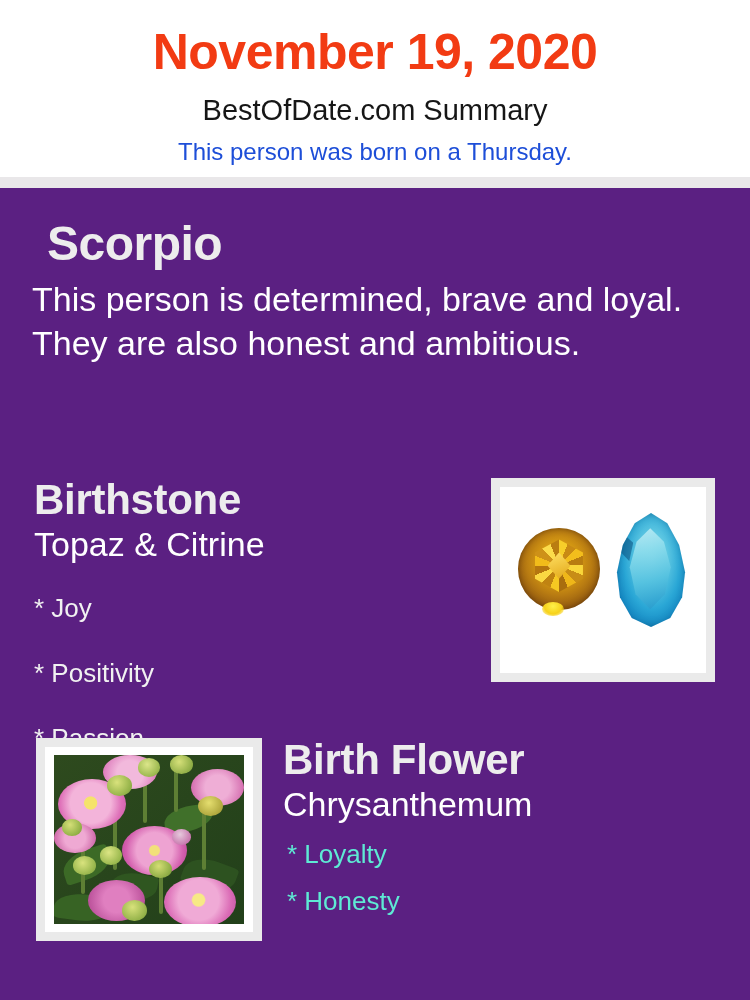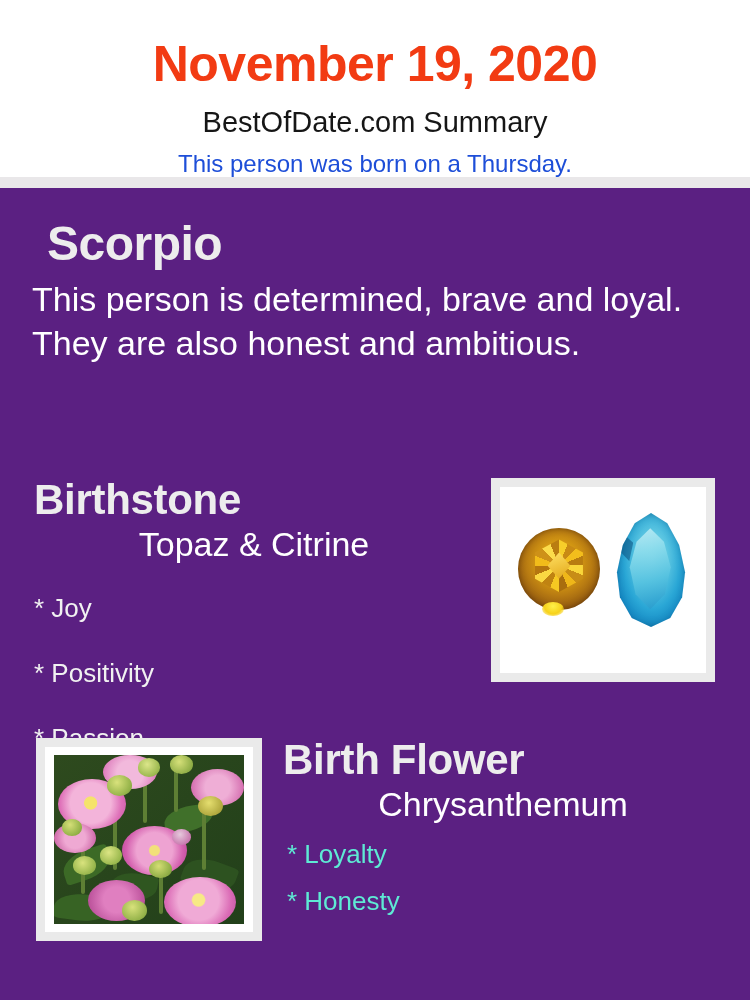--- a/index.html
+++ b/index.html
@@ -13,21 +13,21 @@
     background:#5B2082;
   }
 
   
   .header {
     position:absolute; left:0; top:0; width:750px; height:177px;
     background:#ffffff; text-align:center;
   }
   .header-title {
     font-size:50px; font-weight:bold; color:#F23B13;
-    line-height:1; padding-top:39px; letter-spacing:-0.5px;
+    line-height:1; padding-top:27px; letter-spacing:-0.5px;
   }
   .header-subtitle {
     font-size:29px; color:#161616; line-height:1;
     padding-top:19px; font-weight:normal;
   }
   .header-note {
     font-size:24px; color:#1d4ed8; line-height:1;
     padding-top:15px; font-weight:normal;
   }
   .header-rule {
@@ -47,21 +47,21 @@
   }
 
   
   .stone-block { position:absolute; left:34px; top:478px; width:440px; }
   .section-title {
     font-size:42px; font-weight:bold; color:#EDEDED;
     line-height:1.05; letter-spacing:-0.3px;
   }
   .section-sub {
     font-size:34px; color:#FFFFFF; line-height:1.1;
-    padding-top:4px; font-weight:normal;text-align:center;
+    padding-top:4px; font-weight:normal;
   }
   .bullets { padding-top:12px; }
   .bullet {
     font-size:26px; color:#F1F1F1; line-height:1.0;
     padding-bottom:19px; font-weight:normal;margin-top:20px;
   }
 
   
   .frame {
     position:absolute; background:#EAEAEA; padding:9px;

